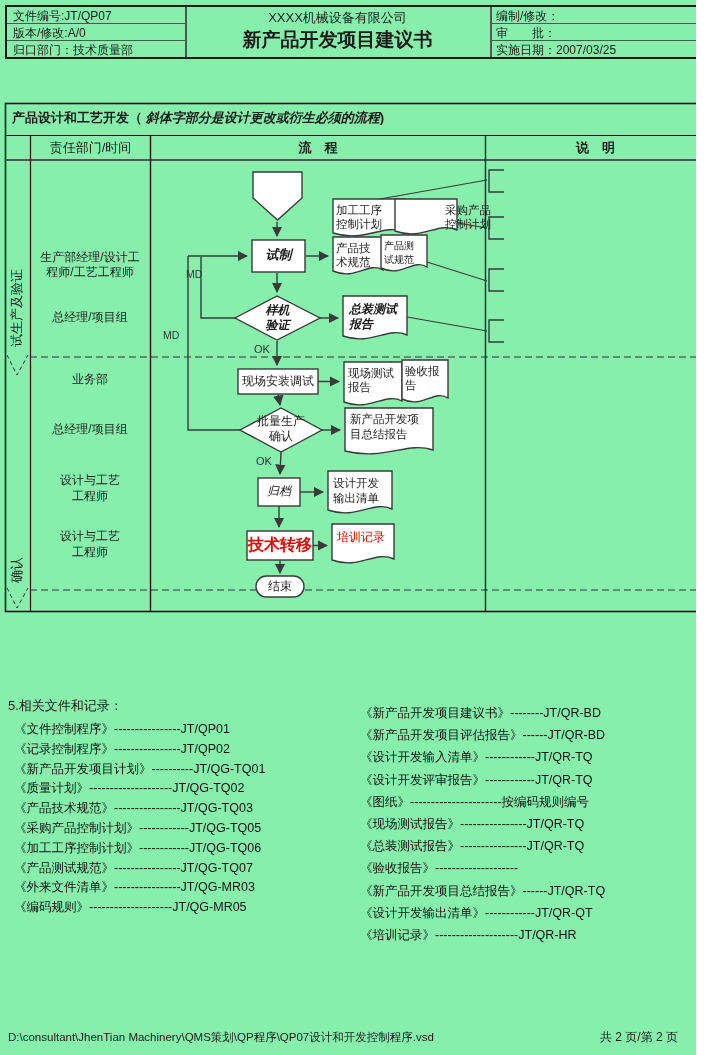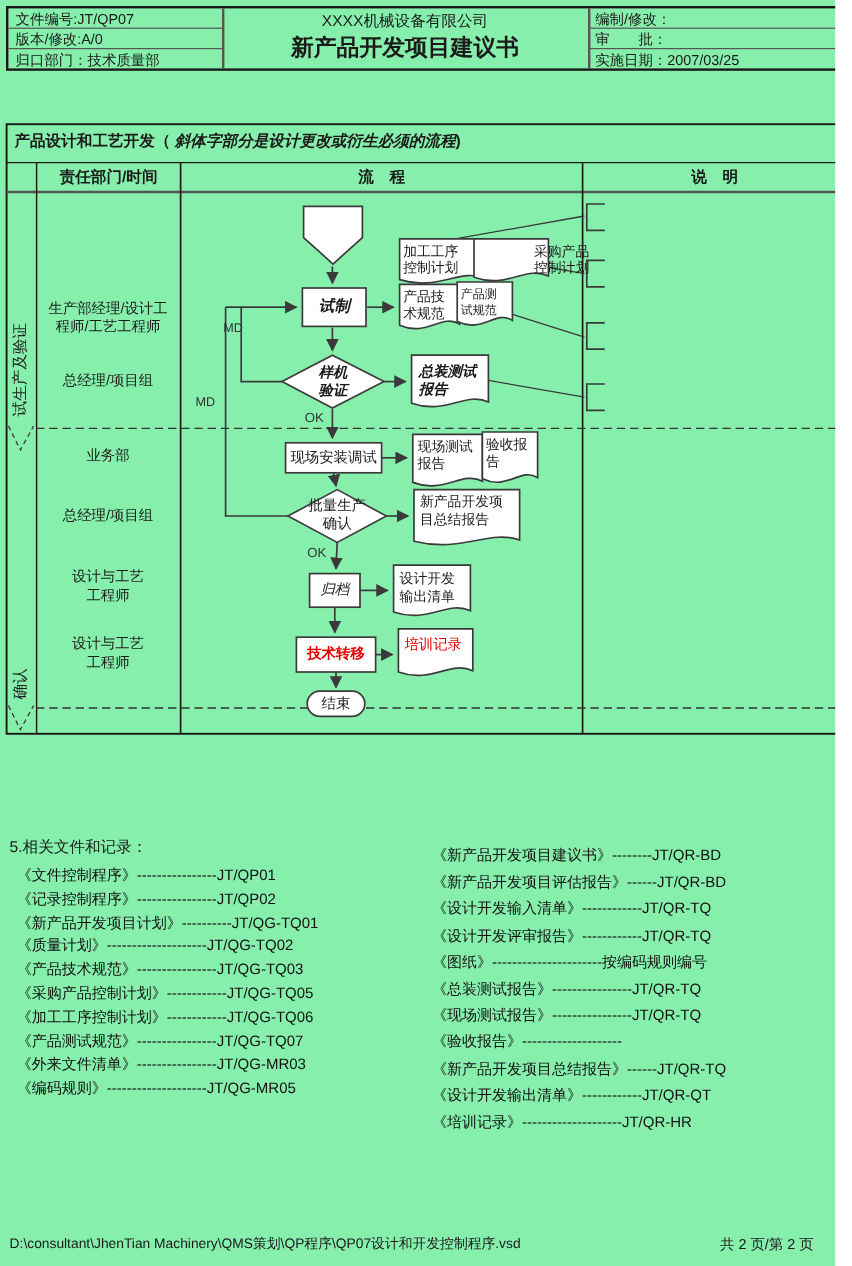--- a/index.html
+++ b/index.html
@@ -122,21 +122,21 @@
       <line x1="300" y1="492" x2="323" y2="492" marker-end="url(#ah)"></line>
       <line x1="279" y1="506" x2="279" y2="527" marker-end="url(#ah)"></line>
       <line x1="313" y1="545.5" x2="327" y2="545.5" marker-end="url(#ah)"></line>
       <line x1="280" y1="560" x2="280" y2="573" marker-end="url(#ah)"></line>
     </g>
   </svg>
 
   <div class="t b" style="left:12px;top:110px;width:690px;font-size:13px;white-space:nowrap;">
     <span>产品设计和工艺开发（ </span><span class="i">斜体字部分是设计更改或衍生必须的流程</span><span>)</span>
   </div>
-  <div class="t ctr" style="left:31px;top:140px;width:119px;font-size:13px;font-weight:700;">责任部门/时间</div>
+  <div class="t ctr" style="left:31px;top:140px;width:119px;font-size:13px;font-weight:400;">责任部门/时间</div>
   <div class="t ctr" style="left:151px;top:140px;width:334px;font-size:13px;font-weight:600;">流　程</div>
   <div class="t ctr" style="left:486px;top:140px;width:219px;font-size:13px;font-weight:600;">说　明</div>
 
   <div class="t ctr" style="left:-25px;top:300px;width:84px;height:16px;font-size:13px;transform:rotate(-90deg);">试生产及验证</div>
   <div class="t ctr" style="left:2px;top:562px;width:30px;height:16px;font-size:13px;transform:rotate(-90deg);">确认</div>
 
   <div class="t ctr" style="left:34px;top:250px;width:112px;">生产部经理/设计工
 程师/工艺工程师</div>
   <div class="t ctr" style="left:34px;top:310px;width:112px;">总经理/项目组</div>
   <div class="t ctr" style="left:34px;top:372px;width:112px;">业务部</div>
@@ -164,21 +164,21 @@
 报告</div>
   <div class="t" style="left:405px;top:364px;width:40px;font-size:11.5px;line-height:14px;">验收报
 告</div>
   <div class="t ctr" style="left:241px;top:414px;width:80px;">批量生产
 确认</div>
   <div class="t" style="left:350px;top:412px;width:84px;font-size:11.5px;line-height:15px;">新产品开发项
 目总结报告</div>
   <div class="t ctr" style="left:258px;top:484px;width:42px;font-style:italic;">归档</div>
   <div class="t" style="left:333px;top:476px;width:56px;font-size:11.5px;line-height:15px;">设计开发
 输出清单</div>
-  <div class="t ctr b red" style="left:247px;top:537px;width:66px;font-size:12px;">技术转移</div>
+  <div class="t ctr b red" style="left:247px;top:537px;width:66px;font-size:16px;">技术转移</div>
   <div class="t red" style="left:337px;top:530px;width:56px;">培训记录</div>
   <div class="t ctr" style="left:256px;top:579px;width:48px;">结束</div>
 
   <div class="t small" style="left:186px;top:269px;">MD</div>
   <div class="t small" style="left:163px;top:330px;">MD</div>
   <div class="t small" style="left:254px;top:344px;font-size:11px;">OK</div>
   <div class="t small" style="left:256px;top:456px;font-size:11px;">OK</div>
 
   <div class="t" style="left:8px;top:698px;font-size:13px;white-space:nowrap;">5.相关文件和记录：</div>
   <div class="doclist" style="left:14px;top:720px;line-height:19.8px;">
@@ -192,22 +192,22 @@
       <div>《产品测试规范》----------------JT/QG-TQ07</div>
       <div>《外来文件清单》----------------JT/QG-MR03</div>
       <div>《编码规则》--------------------JT/QG-MR05</div>
     </div>
   <div class="doclist" style="left:360px;top:702px;line-height:22.2px;">
       <div>《新产品开发项目建议书》--------JT/QR-BD</div>
       <div>《新产品开发项目评估报告》------JT/QR-BD</div>
       <div>《设计开发输入清单》------------JT/QR-TQ</div>
       <div>《设计开发评审报告》------------JT/QR-TQ</div>
       <div>《图纸》----------------------按编码规则编号</div>
+      <div>《现场测试报告》----------------JT/QR-TQ</div>
       <div>《总装测试报告》----------------JT/QR-TQ</div>
-      <div>《现场测试报告》----------------JT/QR-TQ</div>
       <div>《验收报告》--------------------</div>
       <div>《新产品开发项目总结报告》------JT/QR-TQ</div>
       <div>《设计开发输出清单》------------JT/QR-QT</div>
       <div>《培训记录》--------------------JT/QR-HR</div>
     </div>
 
   <div class="t" style="left:8px;top:1030px;font-size:11.5px;white-space:nowrap;">D:\consultant\JhenTian Machinery\QMS策划\QP程序\QP07设计和开发控制程序.vsd</div>
   <div class="t" style="left:600px;top:1030px;width:105px;font-size:12px;white-space:nowrap;">共 2 页/第 2 页</div>
 
 </div>

